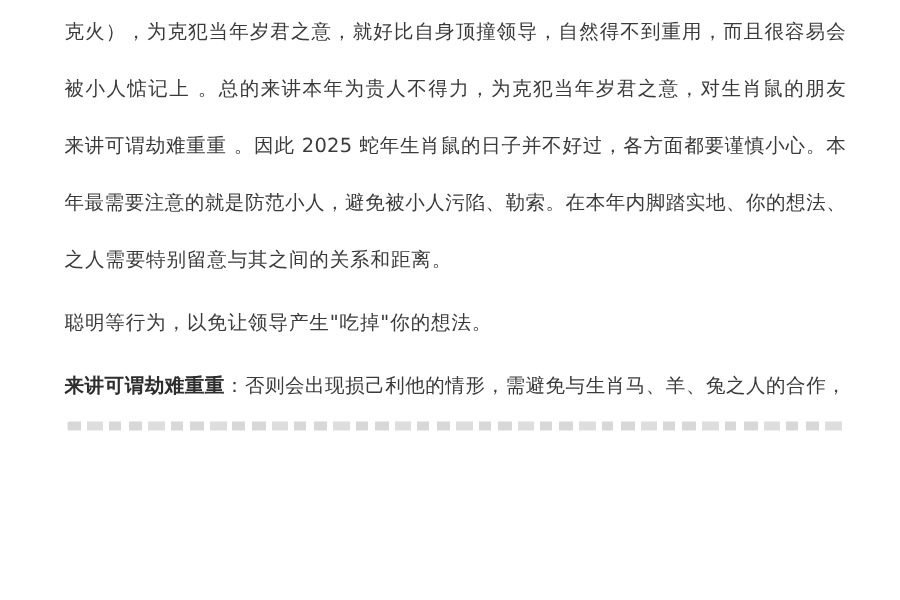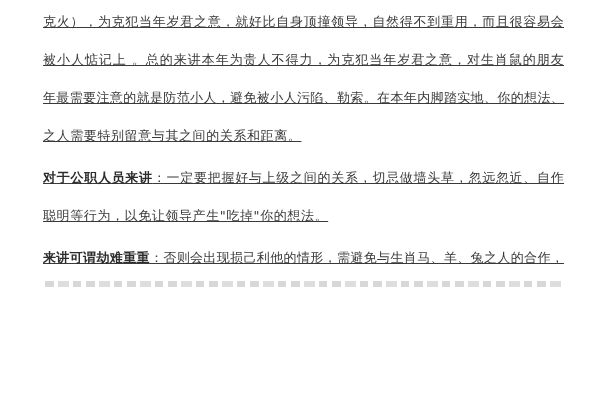--- a/index.html
+++ b/index.html
@@ -23,21 +23,20 @@
   .line {
     font-size: 13px;
     height: 38px;
     line-height: 38px;
     white-space: nowrap;
     overflow: hidden;
     text-align: justify;
     text-align-last: justify;
     -moz-text-align-last: justify;
     letter-spacing: 0.2px;
-    text-decoration: underline;
   }
   .line.last {
     text-align: right;
     text-align-last: left;
     -moz-text-align-last: left;
     letter-spacing: 0.6px;
   }
   .lead {
     font-weight: 700;
     color: #2d2d2d;
@@ -57,26 +56,26 @@
   }
 </style>
 </head>
 <body>
 
 <div class="article">
 
   <div class="para">
     <div class="line">克火），为克犯当年岁君之意，就好比自身顶撞领导，自然得不到重用，而且很容易会</div>
     <div class="line">被小人惦记上 。总的来讲本年为贵人不得力，为克犯当年岁君之意，对生肖鼠的朋友</div>
+    <div class="line">来讲可谓劫难重重 。因此 2025 蛇年生肖鼠的日子并不好过，各方面都要谨慎小心。本</div>
     <div class="line">年最需要注意的就是防范小人，避免被小人污陷、勒索。在本年内脚踏实地、你的想法、</div>
     <div class="line last">之人需要特别留意与其之间的关系和距离。</div>
   </div>
 
   <div class="para">
-    <div class="line"><span class="lead">对于公职人员来讲</span><span>：一定要把握好与上级之间的关系，切忌做墙头草，忽远忽近、自作</span></div>
     <div class="line last">聪明等行为，以免让领导产生"吃掉"你的想法。</div>
   </div>
 
   <div class="para">
     <div class="line"><span class="lead">来讲可谓劫难重重</span><span>：否则会出现损己利他的情形，需避免与生肖马、羊、兔之人的合作，</span></div>
   </div>
 
   <div class="cutoff"></div>
 
 </div>

